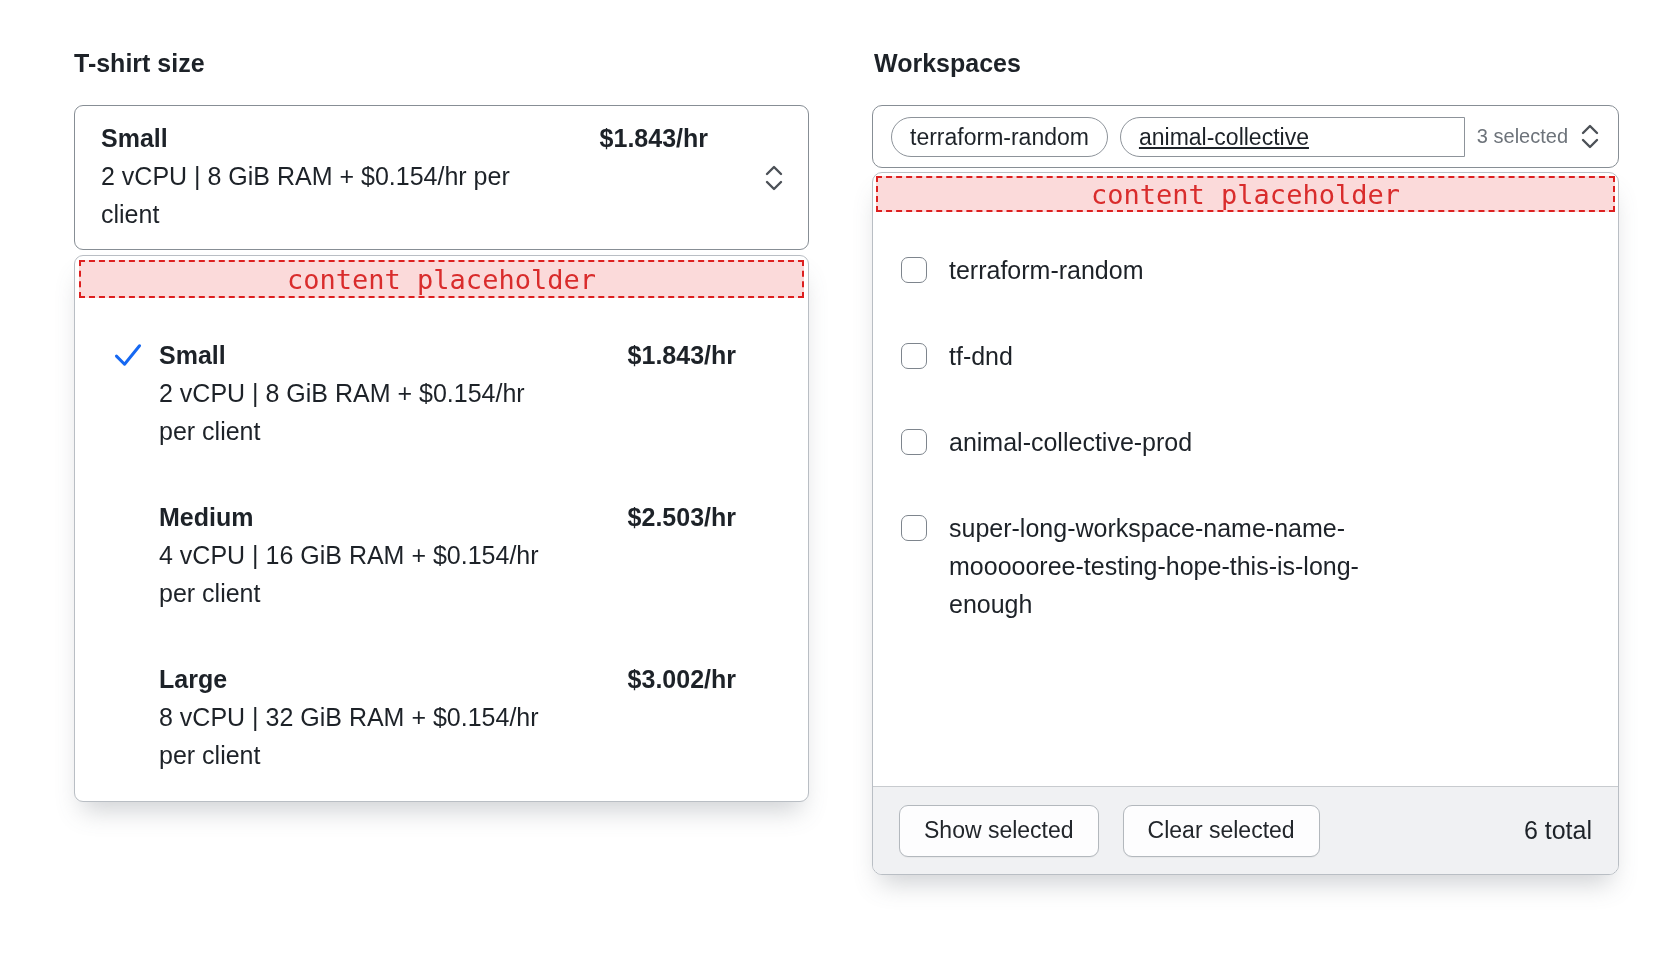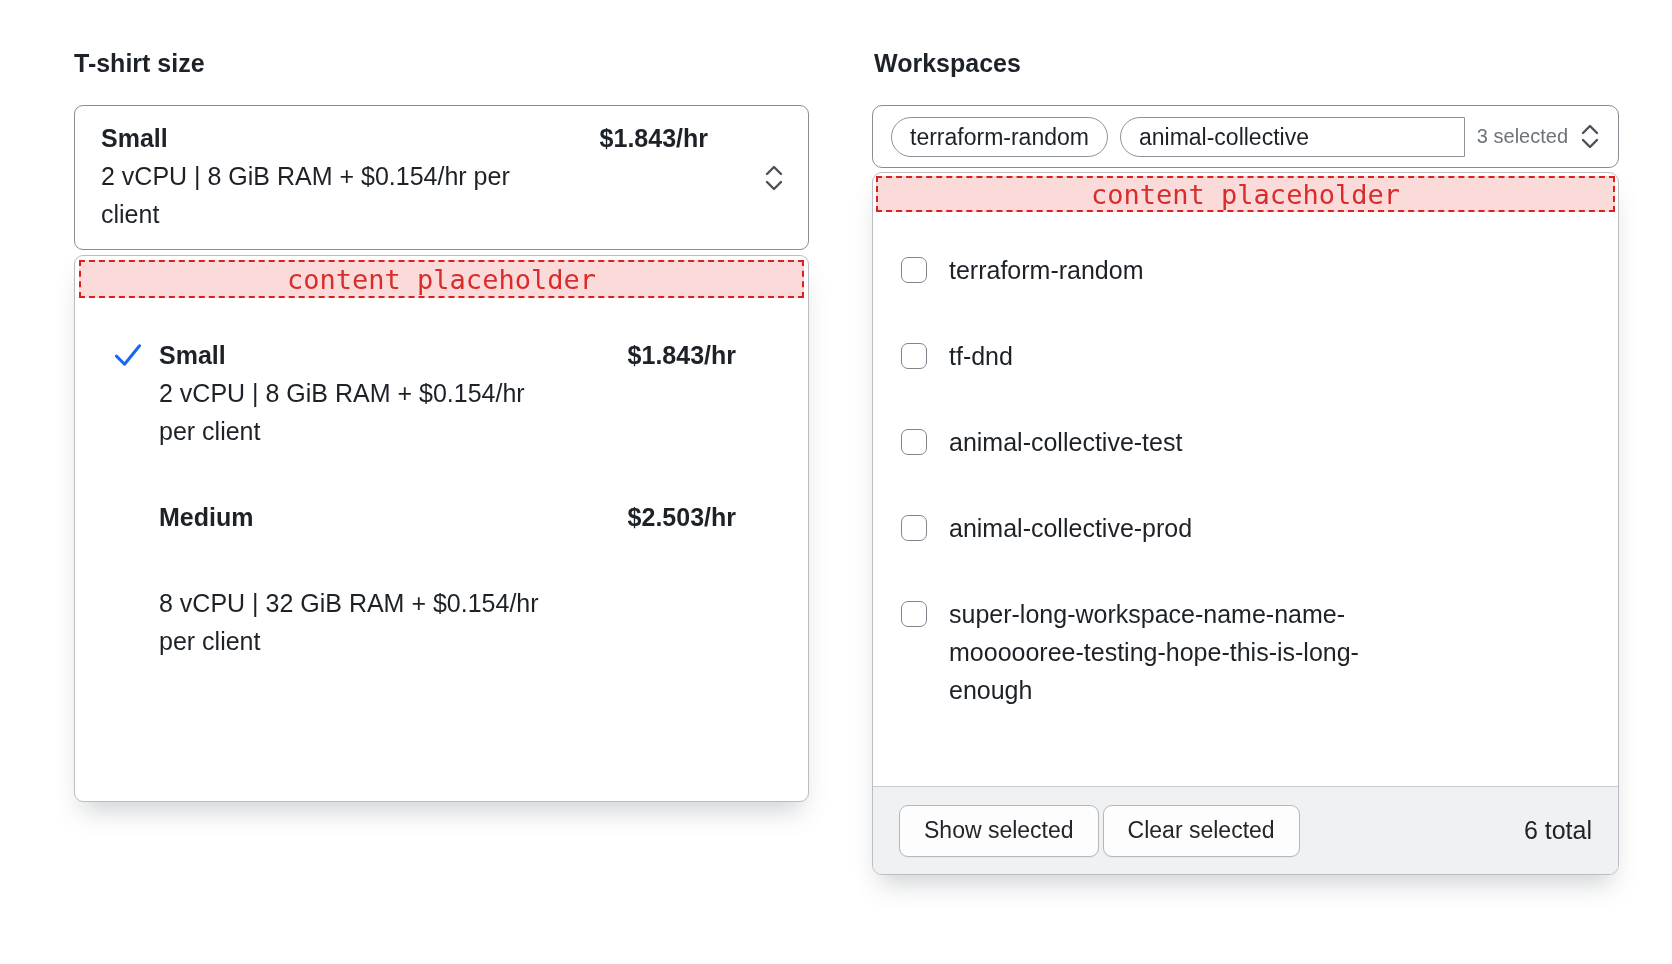--- a/index.html
+++ b/index.html
@@ -42,40 +42,40 @@
     position:absolute;left:860px;top:105px;width:747px;height:63px;box-sizing:border-box;
     background:#fff;border:1.5px solid #878e95;border-radius:10px;
     display:flex;align-items:center;gap:12px;padding:0 18px 0 18px;cursor:pointer;
   }
   .pill{
     flex:none;box-sizing:border-box;border:1.5px solid #8d939a;border-radius:20px;
     padding:4px 18px;font-size:23px;line-height:30px;white-space:nowrap;background:#fff;
   }
   .pill.clipped{
     flex:1 1 auto;min-width:0;overflow:hidden;
-    border-radius:20px 0 0 20px;padding-right:8px;
+    border-radius:20px 0 0 20px;padding-right:8px;text-decoration:underline;
   }
   .ws-count{flex:none;color:#6d737a;font-size:20px;white-space:nowrap;}
   .ws-panel{
     position:absolute;left:860px;top:172px;width:747px;height:703px;box-sizing:border-box;
     background:#fff;border:1px solid #b9bec4;border-radius:10px;overflow:hidden;
     box-shadow:0 16px 26px -8px rgba(93,100,110,.30);
     display:flex;flex-direction:column;
   }
   .ws-panel .ph{margin:3px;height:36px;flex:none;}
   .ws-list{flex:1 1 auto;margin:0;padding:12px 0;list-style:none;overflow:hidden;}
   .ws-item{display:flex;align-items:flex-start;gap:22px;padding:24px 56px 24px 28px;cursor:pointer;}
   .checkbox{
     flex:none;width:26px;height:26px;box-sizing:border-box;margin-top:6px;
     border:1.8px solid #7e858d;border-radius:7px;background:#fff;cursor:pointer;
   }
   .ws-item .label{font-size:25px;line-height:38px;max-width:475px;}
   .ws-footer{
     flex:none;height:88px;box-sizing:border-box;background:#f0f1f3;border-top:1px solid #c8cbcf;
-    display:flex;align-items:center;gap:4px;padding:0 26px;
+    display:flex;align-items:center;gap:24px;padding:0 26px;
   }
   .btn{
     height:52px;box-sizing:border-box;padding:0 24px;cursor:pointer;
     background:#fdfdfe;border:1px solid #b3b8bd;border-radius:9px;
     font-family:inherit;font-size:23px;color:#22262b;
     box-shadow:0 1px 1px rgba(0,0,0,.04);
   }
   .ws-total{margin-left:auto;font-size:25px;color:#1d2228;text-align:center;}
   svg.icon{display:block;}
 </style>
@@ -119,26 +119,31 @@
         </div>
       </div>
 
       <div class="ts-option">
         <div class="check-slot"></div>
         <div class="opt-body">
           <div class="opt-row1">
             <span>Medium</span>
             <span>$2.503/hr</span>
           </div>
+          <div class="opt-desc">4 vCPU | 16 GiB RAM + $0.154/hr per client</div>
         </div>
       </div>
 
       <div class="ts-option">
         <div class="check-slot"></div>
         <div class="opt-body">
+          <div class="opt-row1">
+            <span>Large</span>
+            <span>$3.002/hr</span>
+          </div>
           <div class="opt-desc">8 vCPU | 32 GiB RAM + $0.154/hr per client</div>
         </div>
       </div>
 
     </div>
   </div>
 
   <div class="field-label" style="left:862px;">Workspaces</div>
 
   <div class="ws-trigger">
@@ -160,24 +165,20 @@
       <li class="ws-item">
         <span class="checkbox"></span>
         <span class="label">terraform-random</span>
       </li>
       <li class="ws-item">
         <span class="checkbox"></span>
         <span class="label">tf-dnd</span>
       </li>
       <li class="ws-item">
         <span class="checkbox"></span>
-        <span class="label">animal-collective-test</span>
-      </li>
-      <li class="ws-item">
-        <span class="checkbox"></span>
         <span class="label">animal-collective-prod</span>
       </li>
       <li class="ws-item">
         <span class="checkbox"></span>
         <span class="label">super-long-workspace-name-name-moooooree-testing-hope-this-is-long-enough</span>
       </li>
     </ul>
 
     <div class="ws-footer">
       <button class="btn">Show selected</button>

